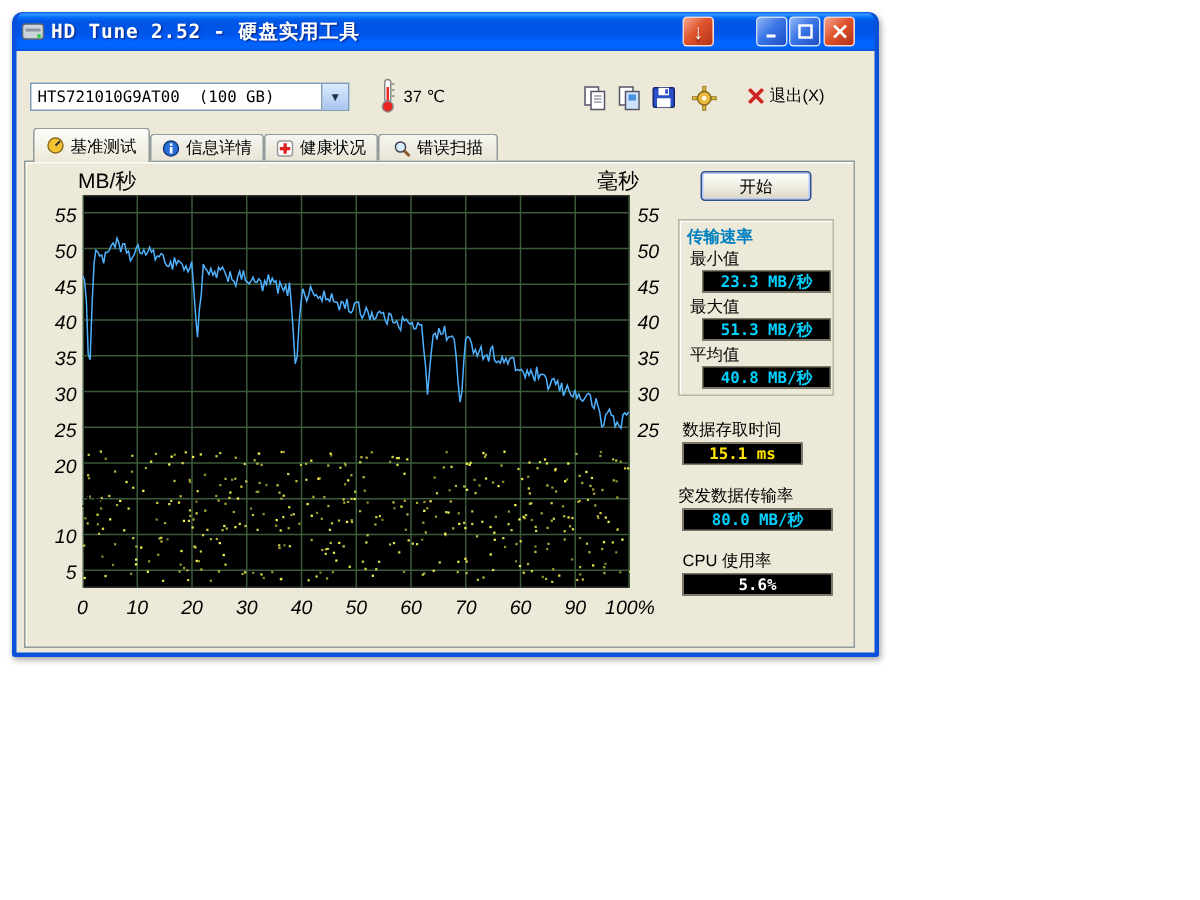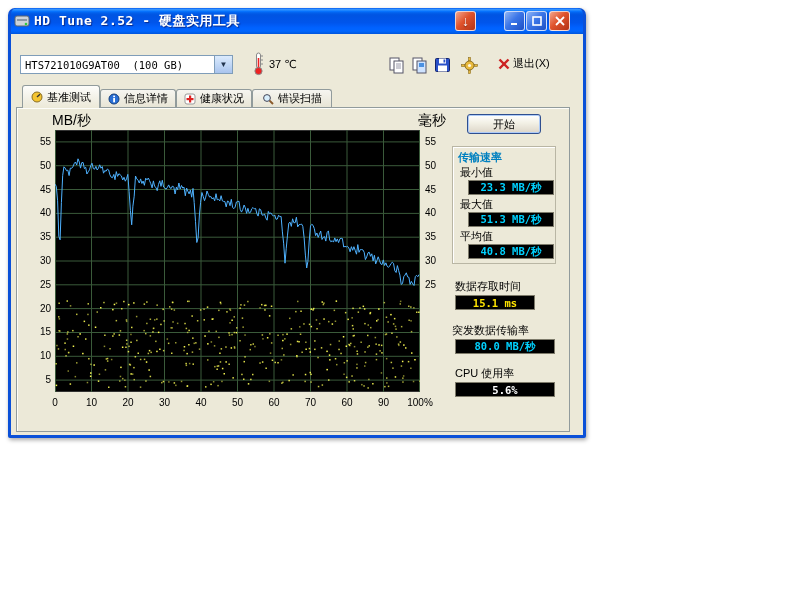--- a/index.html
+++ b/index.html
@@ -40,21 +40,21 @@
   .tab{position:absolute;top:55px;height:18px;box-sizing:border-box;border:1px solid #919b9c;border-bottom:none;
        border-radius:3px 3px 0 0;background:linear-gradient(180deg,#f6f5f0,#e8e5d6);display:flex;align-items:center;
        justify-content:center;gap:4px;font-size:11px;z-index:2;}
   .tab.active{top:51px;height:23px;z-index:4;background:linear-gradient(180deg,#fdfdfb,#f2f0e5 60%,#ECE9D8);}
   .tab-panel{position:absolute;left:5px;top:73px;width:554px;height:325px;background:#ECE9D8;
              border:1px solid #919b9c;box-sizing:border-box;z-index:1;box-shadow:inset 1px 1px 0 #fdfdf9;}
 
   
   .axis-title{position:absolute;font-size:14px;z-index:5;}
   .plot-wrap{position:absolute;left:44px;top:96px;width:365px;height:262px;z-index:5;}
-  .tick{position:absolute;font-size:10px;z-index:5;white-space:nowrap;}
+  .tick{position:absolute;font-size:13px;z-index:5;white-space:nowrap;font-style:italic;}
 
   
   .start-btn{position:absolute;left:456px;top:80px;width:74px;height:20px;box-sizing:border-box;z-index:5;
              border:1px solid #2f4f8f;border-radius:3px;background:linear-gradient(180deg,#ffffff,#f2f0e5 45%,#dcd5c8);
              box-shadow:inset 0 0 0 1px #aecbf8;display:flex;align-items:center;justify-content:center;font-size:11px;}
   .group-box{position:absolute;left:441px;top:112px;width:104px;height:118px;box-sizing:border-box;z-index:5;
              border:1px solid #b9b6a4;box-shadow:1px 1px 0 #fff inset;}
   .group-title{position:absolute;left:447px;top:116px;font-weight:bold;z-index:6;}
   .stat-label{position:absolute;font-size:11px;z-index:6;}
   .val-box{position:absolute;box-sizing:border-box;height:15px;background:#000;border:1px solid #7d7a6a;z-index:6;
@@ -186,21 +186,21 @@
         <svg width="12" height="12">
             <circle cx="5" cy="5" r="3.4" fill="#d8eefc" stroke="#445"></circle>
             <line x1="7.6" y1="7.6" x2="11" y2="11" stroke="#8a5a2a" stroke-width="2"></line>
           </svg>
         <span>错误扫描</span>
       </span>
 
       <div class="tab-panel"></div>
 
       <span class="axis-title" style="left:41px;top:78px;">MB/秒</span>
-      <span class="axis-title" style="left:387px;top:78px;margin-left:20px;">毫秒</span>
+      <span class="axis-title" style="left:387px;top:78px;">毫秒</span>
       <div class="plot-wrap">
         <svg id="plot-svg" width="365" height="262">
             <rect x="0.5" y="0.5" width="364" height="261" fill="#000000" stroke="#333"></rect>
             <line x1="0.5" y1="0" x2="0.5" y2="262" stroke="#3a5a3a" stroke-width="1"></line>
             <line x1="36.5" y1="0" x2="36.5" y2="262" stroke="#3a5a3a" stroke-width="1"></line>
             <line x1="73" y1="0" x2="73" y2="262" stroke="#3a5a3a" stroke-width="1"></line>
             <line x1="109.5" y1="0" x2="109.5" y2="262" stroke="#3a5a3a" stroke-width="1"></line>
             <line x1="146" y1="0" x2="146" y2="262" stroke="#3a5a3a" stroke-width="1"></line>
             <line x1="182.5" y1="0" x2="182.5" y2="262" stroke="#3a5a3a" stroke-width="1"></line>
             <line x1="219" y1="0" x2="219" y2="262" stroke="#3a5a3a" stroke-width="1"></line>
@@ -654,21 +654,21 @@
       </div>
       <div id="chart-ticks">
           <span class="tick" style="left: 8px; width: 32px; text-align: right; top: 101.909px;">55</span>
           <span class="tick" style="left: 8px; width: 32px; text-align: right; top: 125.727px;">50</span>
           <span class="tick" style="left: 8px; width: 32px; text-align: right; top: 149.545px;">45</span>
           <span class="tick" style="left: 8px; width: 32px; text-align: right; top: 173.364px;">40</span>
           <span class="tick" style="left: 8px; width: 32px; text-align: right; top: 197.182px;">35</span>
           <span class="tick" style="left: 8px; width: 32px; text-align: right; top: 221px;">30</span>
           <span class="tick" style="left: 8px; width: 32px; text-align: right; top: 244.818px;">25</span>
           <span class="tick" style="left: 8px; width: 32px; text-align: right; top: 268.636px;">20</span>
-          <span class="tick" style="left: 8px; width: 32px; text-align: right; top: 292.455px;">15</span>
+          <span class="tick" style="left: 8px; width: 32px; text-align: right; top: 292.455px; padding-left: 18px;">15</span>
           <span class="tick" style="left: 8px; width: 32px; text-align: right; top: 316.273px;">10</span>
           <span class="tick" style="left: 8px; width: 32px; text-align: right; top: 340.091px;">5</span>
           <span class="tick" style="left: 414px; top: 101.909px;">55</span>
           <span class="tick" style="left: 414px; top: 125.727px;">50</span>
           <span class="tick" style="left: 414px; top: 149.545px;">45</span>
           <span class="tick" style="left: 414px; top: 173.364px;">40</span>
           <span class="tick" style="left: 414px; top: 197.182px;">35</span>
           <span class="tick" style="left: 414px; top: 221px;">30</span>
           <span class="tick" style="left: 414px; top: 244.818px;">25</span>
           <span class="tick" style="left: 44px; top: 363px; transform: translateX(-50%);">0</span>

